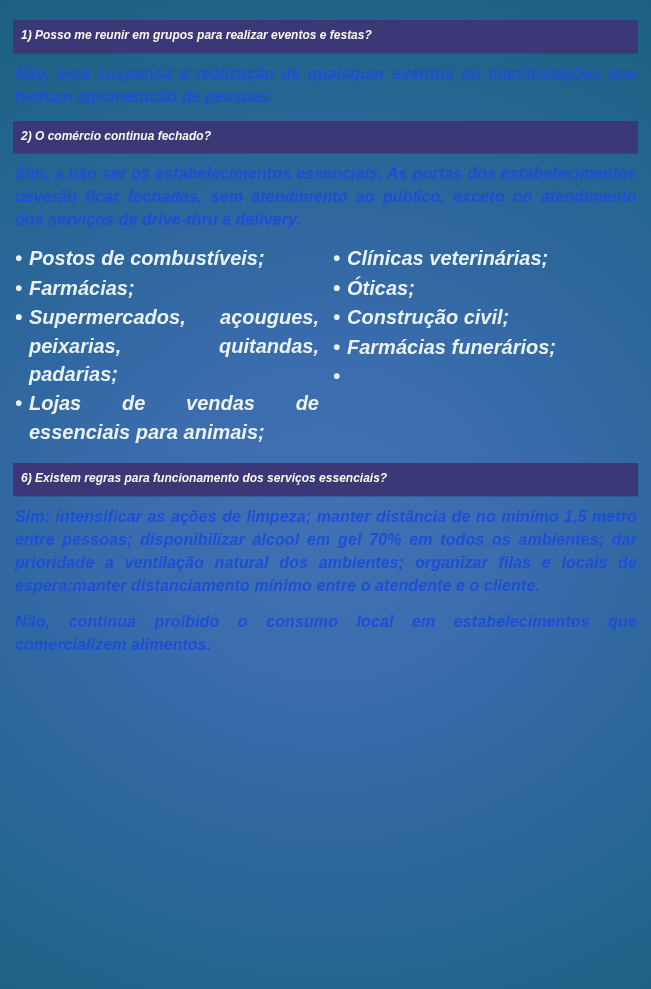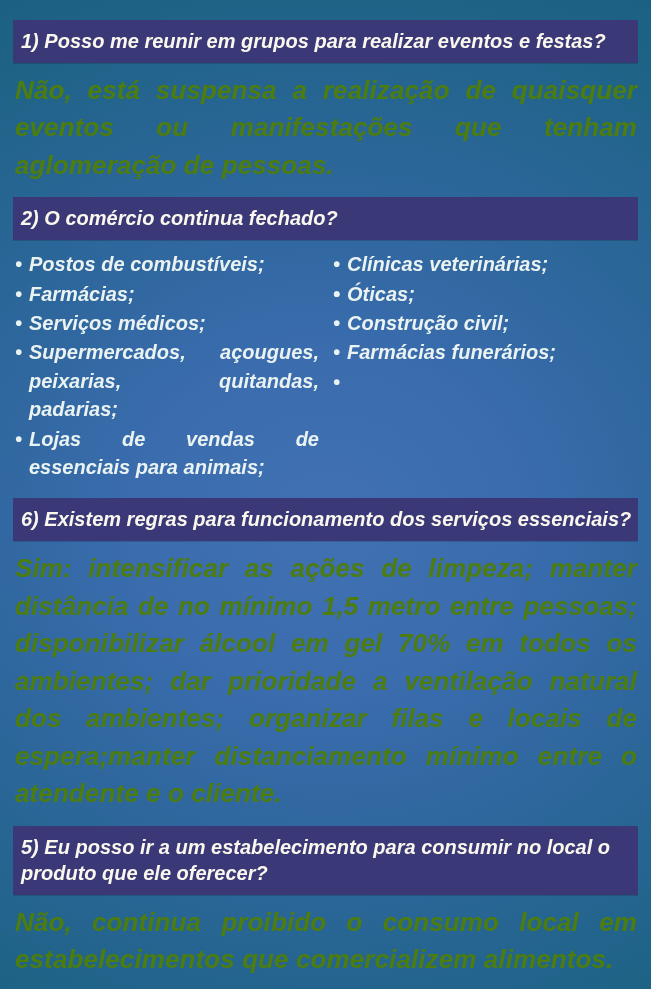--- a/index.html
+++ b/index.html
@@ -21,29 +21,29 @@
     box-sizing: border-box;
     width: 651px;
     height: 989px;
     padding-top: 20px;
     overflow: hidden;
   }
   .banner {
     margin: 0 13px;
     background: #3a3876;
     color: #faf8ee;
-    font-size: 20px;
+    font-size: 12px;
     line-height: 1.3;
     padding: 8px 6px 9px 8px;
     box-shadow: 0 1px 0 rgba(0,0,0,0.15);
   }
   .answer {
     margin: 9px 14px 13px 15px;
-    color: #4d7c0f;
-    font-size: 26px;
+    color: #1d4ed8;
+    font-size: 16px;
     line-height: 1.44;
     text-align: justify;
     letter-spacing: 0.1px;
   }
   .columns {
     display: flex;
     gap: 14px;
     margin: 10px 14px 16px 15px;
   }
   .col {
@@ -77,36 +77,36 @@
     <div class="banner">
       <span>1) Posso me reunir em grupos para realizar eventos e festas?</span>
     </div>
     <p class="answer">Não, está suspensa a realização de quaisquer eventos ou manifestações que  tenham aglomeração de pessoas.</p>
   </section>
 
   <section class="qa">
     <div class="banner">
       <span>2) O comércio continua fechado?</span>
     </div>
+    <p class="answer">Sim, a não ser os estabelecimentos essenciais. As portas dos estabelecimentos deverão ficar fechadas, sem atendimento ao público, exceto no atendimento dos serviços de drive-thru e delivery.</p>
   </section>
 
   <section class="qa">
     <div class="columns">
       <ul class="col">
         <li>
           <span class="bullet">•</span>
           <span>Postos de combustíveis;</span>
         </li>
         <li>
           <span class="bullet">•</span>
           <span>Farmácias;</span>
         </li>
         <li>
           <span class="bullet">•</span>
-          <span>Serviços médicos;</span>
         </li>
         <li>
           <span class="bullet">•</span>
           <span>Supermercados, açougues, peixarias, quitandas, padarias;</span>
         </li>
         <li>
           <span class="bullet">•</span>
           <span>Lojas de vendas de essenciais para animais;</span>
         </li>
       </ul>
@@ -138,19 +138,16 @@
   </section>
 
   <section class="qa">
     <div class="banner">
       <span>6) Existem regras para funcionamento dos serviços essenciais?</span>
     </div>
     <p class="answer">Sim: intensificar as ações de limpeza; manter distância de no mínimo 1,5 metro entre pessoas; disponibilizar álcool em gel 70% em todos os ambientes; dar prioridade a ventilação natural dos ambientes; organizar filas e locais de espera;manter distanciamento mínimo entre o atendente e o cliente.</p>
   </section>
 
   <section class="qa">
-    <div class="banner">
-      <span>5) Eu posso ir a um estabelecimento para consumir no local o produto que ele oferecer?</span>
-    </div>
     <p class="answer">Não, continua proibido o consumo local em estabelecimentos que comercializem alimentos.</p>
   </section>
 
 </div>
 
 </body></html>

